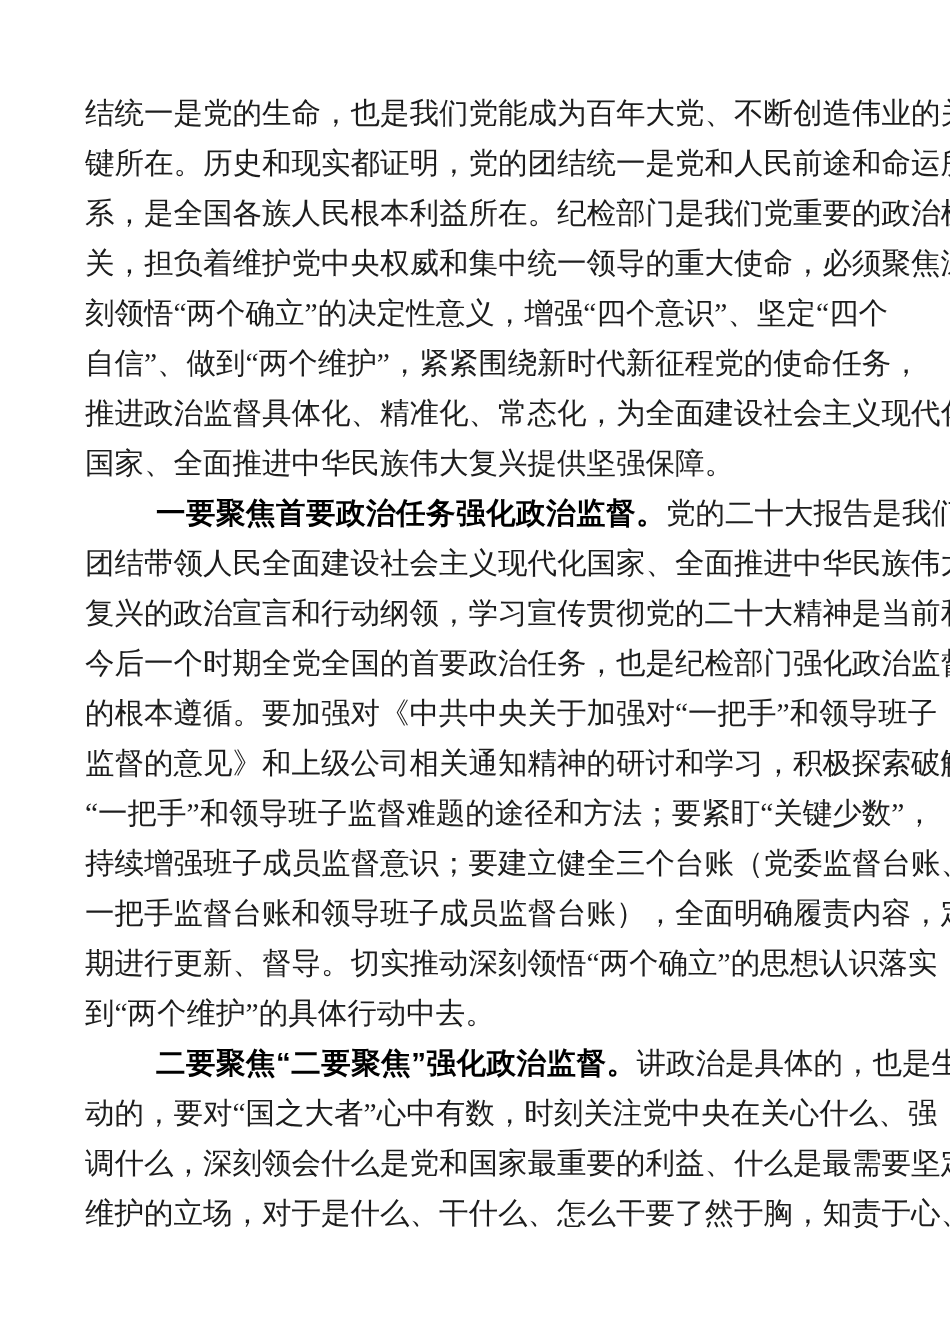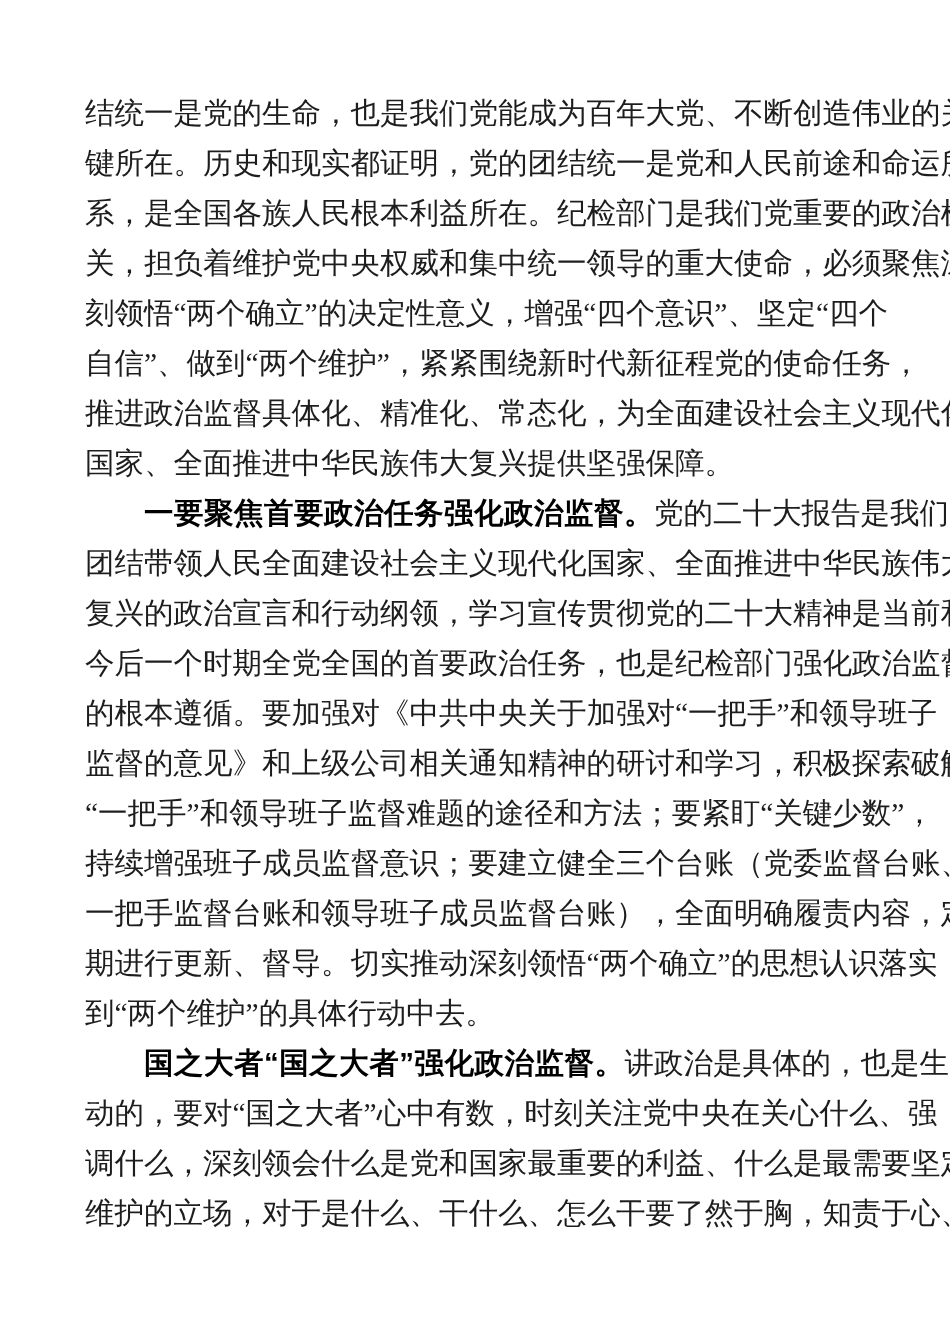--- a/index.html
+++ b/index.html
@@ -75,20 +75,21 @@
   }
 
   .regular {
     font-weight: normal;
   }
 
   
   .run {
     display: inline-block;
     white-space: pre;
+    margin-left: 12px;
   }
 </style>
 </head>
 <body>
 
 <div class="page">
   <div class="page-body" id="body-root">
       <div class="para">
         <div class="line">
           <span class="ch regular">结</span>
@@ -658,21 +659,21 @@
           <span class="ch regular">行</span>
           <span class="ch regular">动</span>
           <span class="ch regular">中</span>
           <span class="ch regular">去</span>
           <span class="ch regular">。</span>
         </div>
       </div>
       <div class="para">
         <div class="line">
           <span class="indent"></span>
-          <span class="run bold">国之大者“国之大者”强化政治监督。</span>
+          <span class="run bold">二要聚焦“二要聚焦”强化政治监督。</span>
           <span class="ch regular">讲</span>
           <span class="ch regular">政</span>
           <span class="ch regular">治</span>
           <span class="ch regular">是</span>
           <span class="ch regular">具</span>
           <span class="ch regular">体</span>
           <span class="ch regular">的</span>
           <span class="ch regular">，</span>
           <span class="ch regular">也</span>
           <span class="ch regular">是</span>

